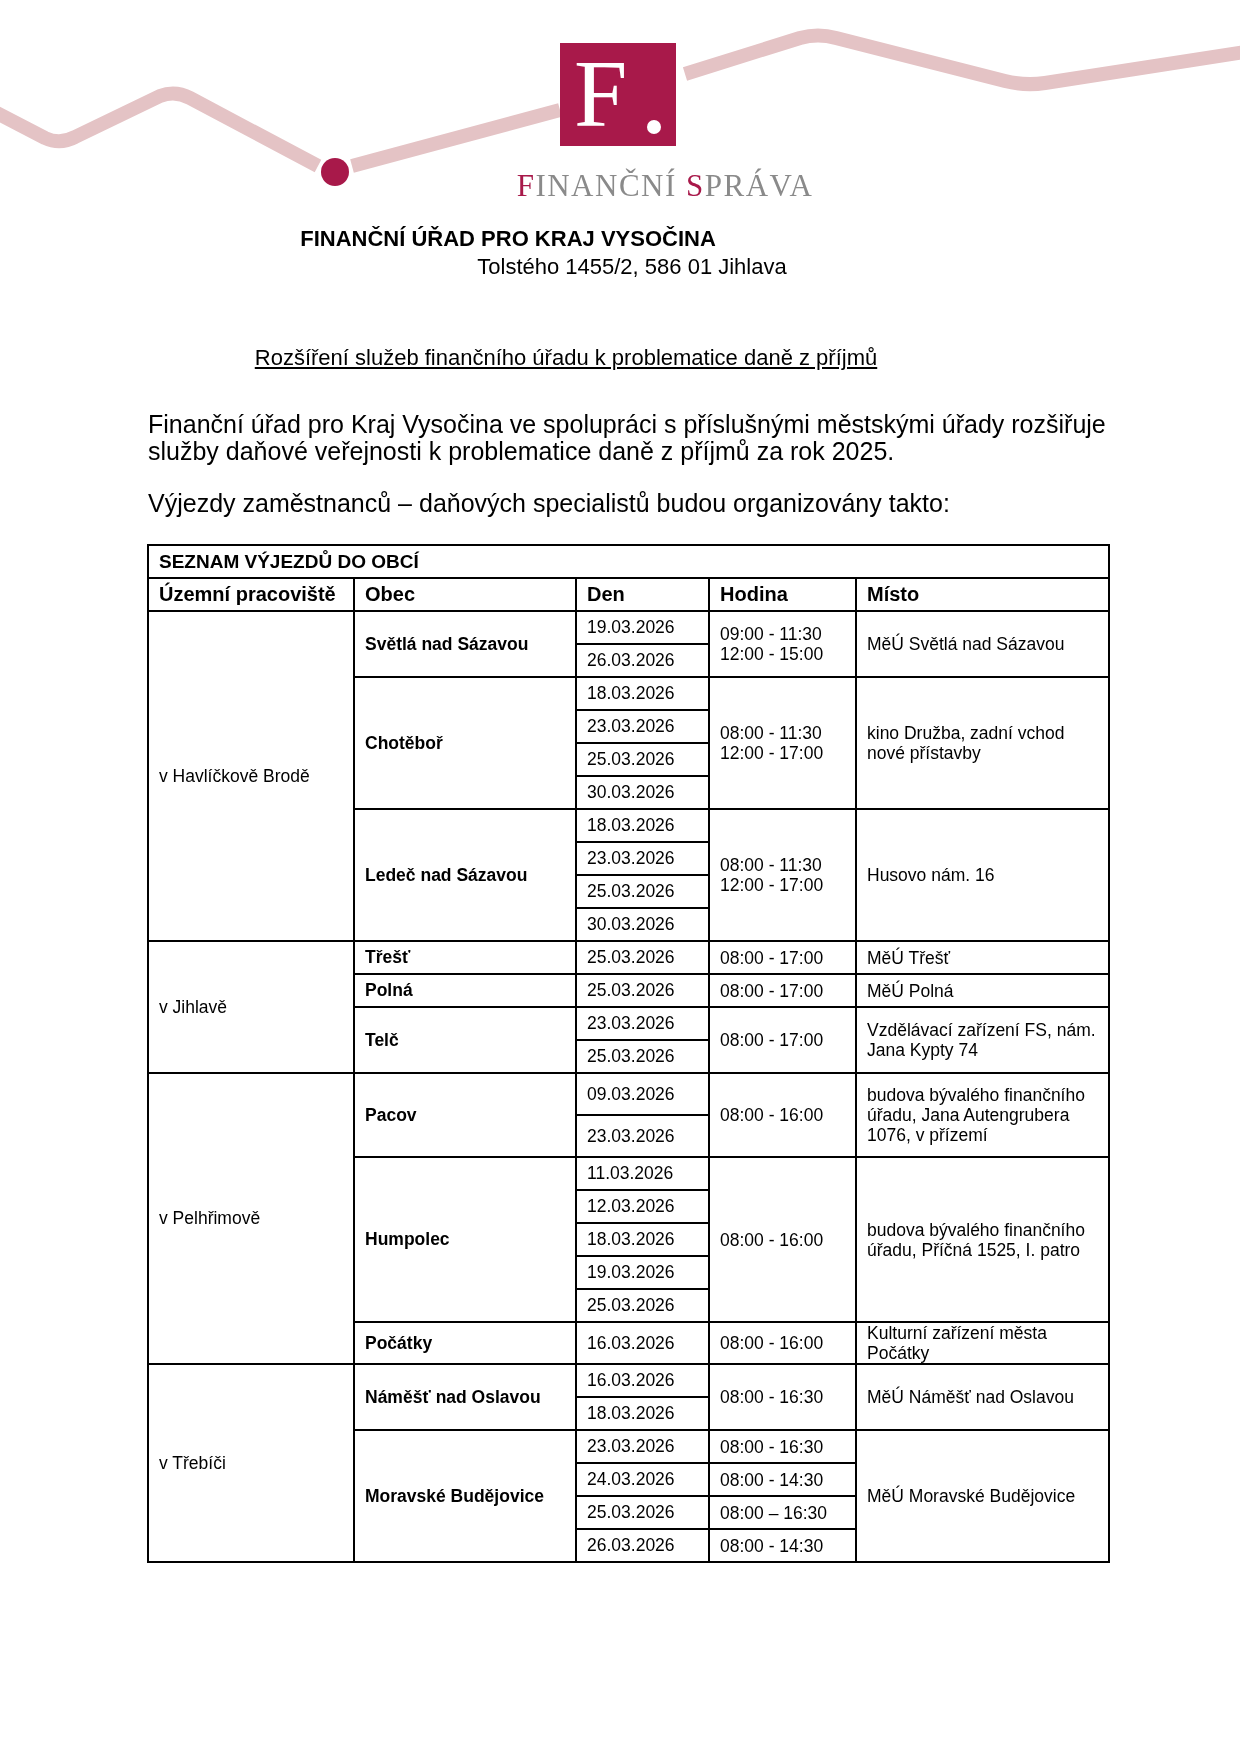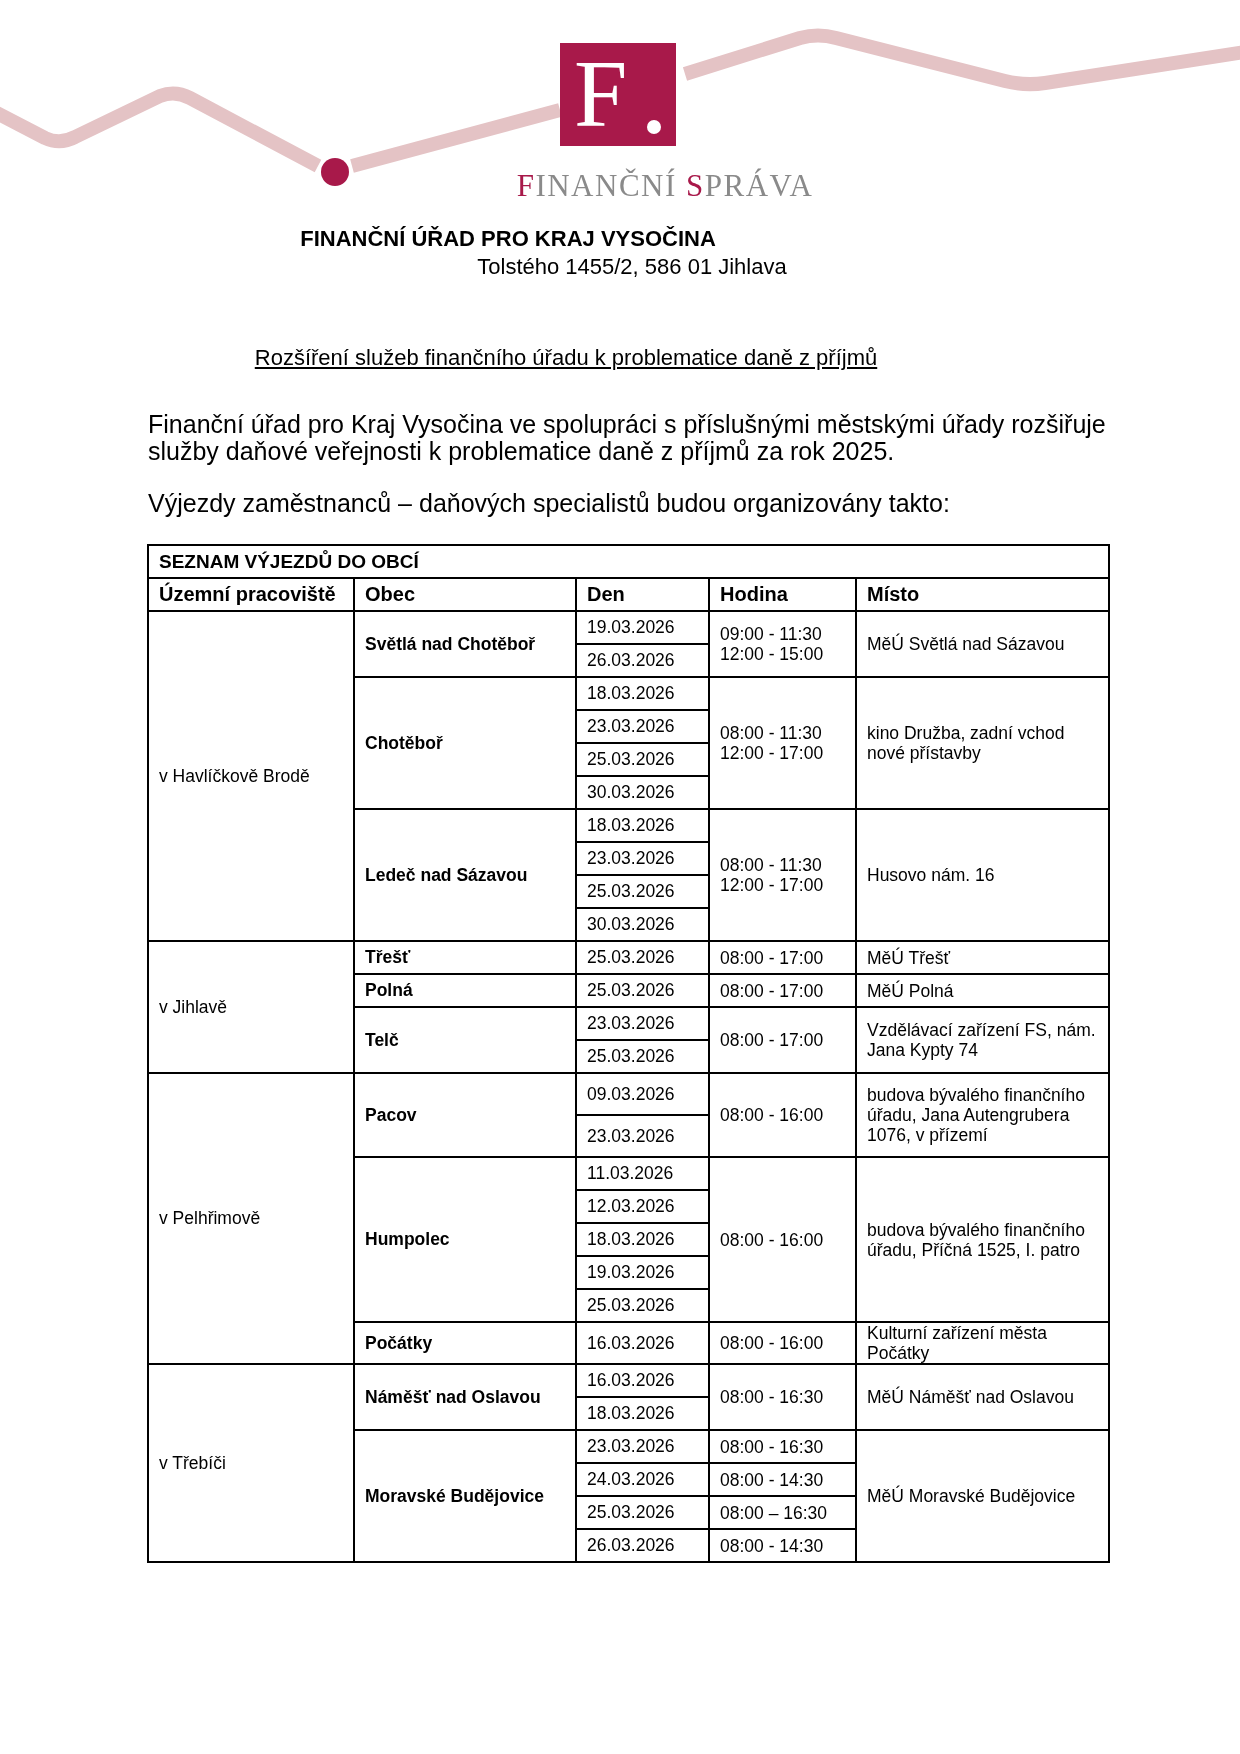--- a/index.html
+++ b/index.html
@@ -80,21 +80,21 @@
       <th class="hdr">Územní pracoviště</th>
       <th class="hdr">Obec</th>
       <th class="hdr">Den</th>
       <th class="hdr">Hodina</th>
       <th class="hdr">Místo</th>
     </tr>
   </thead>
   <tbody id="schedule-body">
       <tr>
         <td class="region" rowspan="10">v Havlíčkově Brodě</td>
-        <td class="town" rowspan="2">Světlá nad Chotěboř</td>
+        <td class="town" rowspan="2">Světlá nad Sázavou</td>
         <td class="date">19.03.2026</td>
         <td rowspan="2" style="white-space: pre-line; line-height: 20px;">09:00 - 11:30
 12:00 - 15:00</td>
         <td class="place" rowspan="2">MěÚ Světlá nad Sázavou</td>
       </tr>
       <tr>
         <td class="date">26.03.2026</td>
       </tr>
       <tr>
         <td class="town" rowspan="4">Chotěboř</td>

